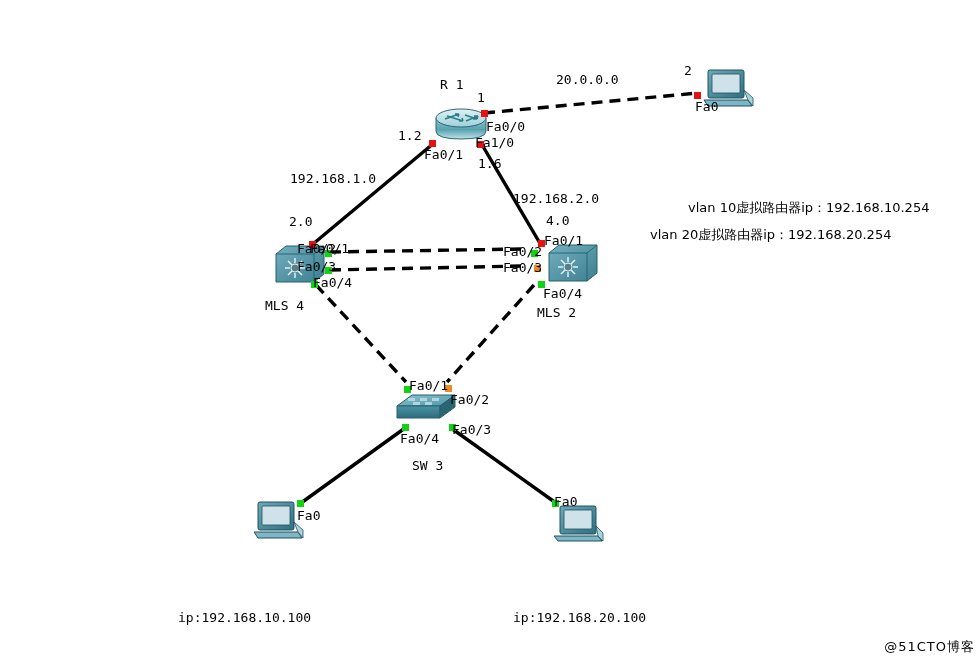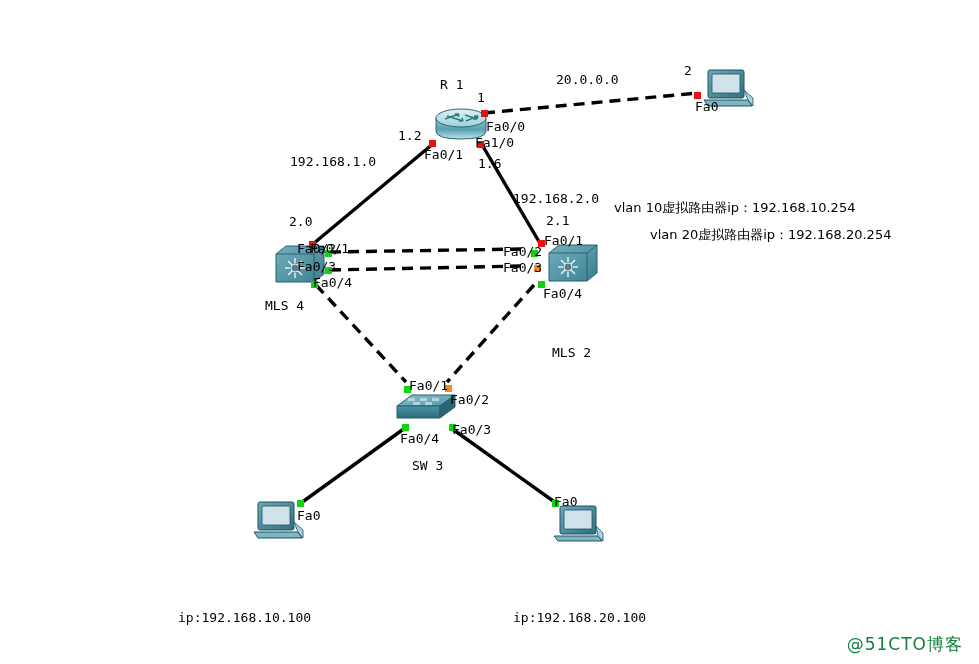--- a/index.html
+++ b/index.html
@@ -38,25 +38,25 @@
   .port {
     position: absolute;
     width: 7px;
     height: 7px;
   }
   .port.red    { background: #e81010; }
   .port.green  { background: #11d411; }
   .port.orange { background: #f08a22; }
   .watermark {
     position: absolute;
-    right: 16px;
+    right: 4px;
     bottom: 8px;
     font-family: "DejaVu Sans", "Liberation Sans", sans-serif;
-    font-size: 17px;
-    color: #15803d;
+    font-size: 13px;
+    color: #000000;
     letter-spacing: 1px;
   }
 </style>
 </head>
 <body>
 
 <div id="canvas">
 
   <svg id="links" viewBox="0 0 979 664">
 
@@ -189,21 +189,21 @@
   </div>
   <div class="port red" style="left:538px; top:240px;"></div>
   <div class="port green" style="left:531px; top:250px;"></div>
   <div class="port orange" style="left:534px; top:265px;"></div>
   <div class="port green" style="left:538px; top:281px;"></div>
 
   <div class="lbl" style="left:544px; top:233px;">Fa0/1</div>
   <div class="lbl" style="left:503px; top:244px;">Fa0/2</div>
   <div class="lbl" style="left:503px; top:260px;">Fa0/3</div>
   <div class="lbl" style="left:543px; top:286px;">Fa0/4</div>
-  <div class="lbl" style="left:552px; top:305px;margin-top:40px;">MLS 2</div>
+  <div class="lbl" style="left:537px; top:305px;">MLS 2</div>
 
   <div class="node" style="left:396px; top:392px; width:60px; height:36px;">
     <svg width="60" height="36" viewBox="0 0 60 36">
       <defs>
         <linearGradient id="swTop" x1="0" y1="0" x2="1" y2="1">
           <stop offset="0" stop-color="#8dc2cf"></stop>
           <stop offset="1" stop-color="#4e96a7"></stop>
         </linearGradient>
         <linearGradient id="swFront" x1="0" y1="0" x2="0" y2="1">
           <stop offset="0" stop-color="#4b93a4"></stop>
@@ -262,28 +262,28 @@
       <rect x="14" y="10" width="28" height="19" rx="1" fill="#cfe2ea" stroke="#1f5260" stroke-width="0.8"></rect>
       <path d="M4 36 L48 36 L52 41 L8 41 Z" fill="#7fb6c3" stroke="#1f5260" stroke-width="1"></path>
       <path d="M46 26 L53 33 L53 41 L48 36 Z" fill="#a9d3dc" stroke="#1f5260" stroke-width="0.8"></path>
     </svg>
   </div>
   <div class="port green" style="left:552px; top:500px;"></div>
   <div class="lbl" style="left:554px; top:494px;">Fa0</div>
 
   <div class="lbl" style="left:556px; top:72px;">20.0.0.0</div>
   <div class="lbl" style="left:398px; top:128px;">1.2</div>
-  <div class="lbl" style="left:290px; top:154px;">192.168.1.0</div>
+  <div class="lbl" style="left:290px; top:171px;">192.168.1.0</div>
   <div class="lbl" style="left:289px; top:214px;">2.0</div>
   <div class="lbl" style="left:478px; top:156px;">1.6</div>
   <div class="lbl" style="left:513px; top:191px;">192.168.2.0</div>
-  <div class="lbl" style="left:546px; top:213px;">2.1</div>
-
-
-  <div class="lbl cn" style="left:614px; top:200px;">vlan 10虚拟路由器ip：192.168.10.254</div>
+  <div class="lbl" style="left:546px; top:213px;">4.0</div>
+
+
+  <div class="lbl cn" style="left:688px; top:200px;">vlan 10虚拟路由器ip：192.168.10.254</div>
   <div class="lbl cn" style="left:650px; top:227px;">vlan 20虚拟路由器ip：192.168.20.254</div>
 
 
   <div class="lbl blk" style="left:178px; top:570px;">
     <div>ip:192.168.10.100</div>
     
   </div>
 
   <div class="lbl blk" style="left:513px; top:570px;">
     <div>ip:192.168.20.100</div>

